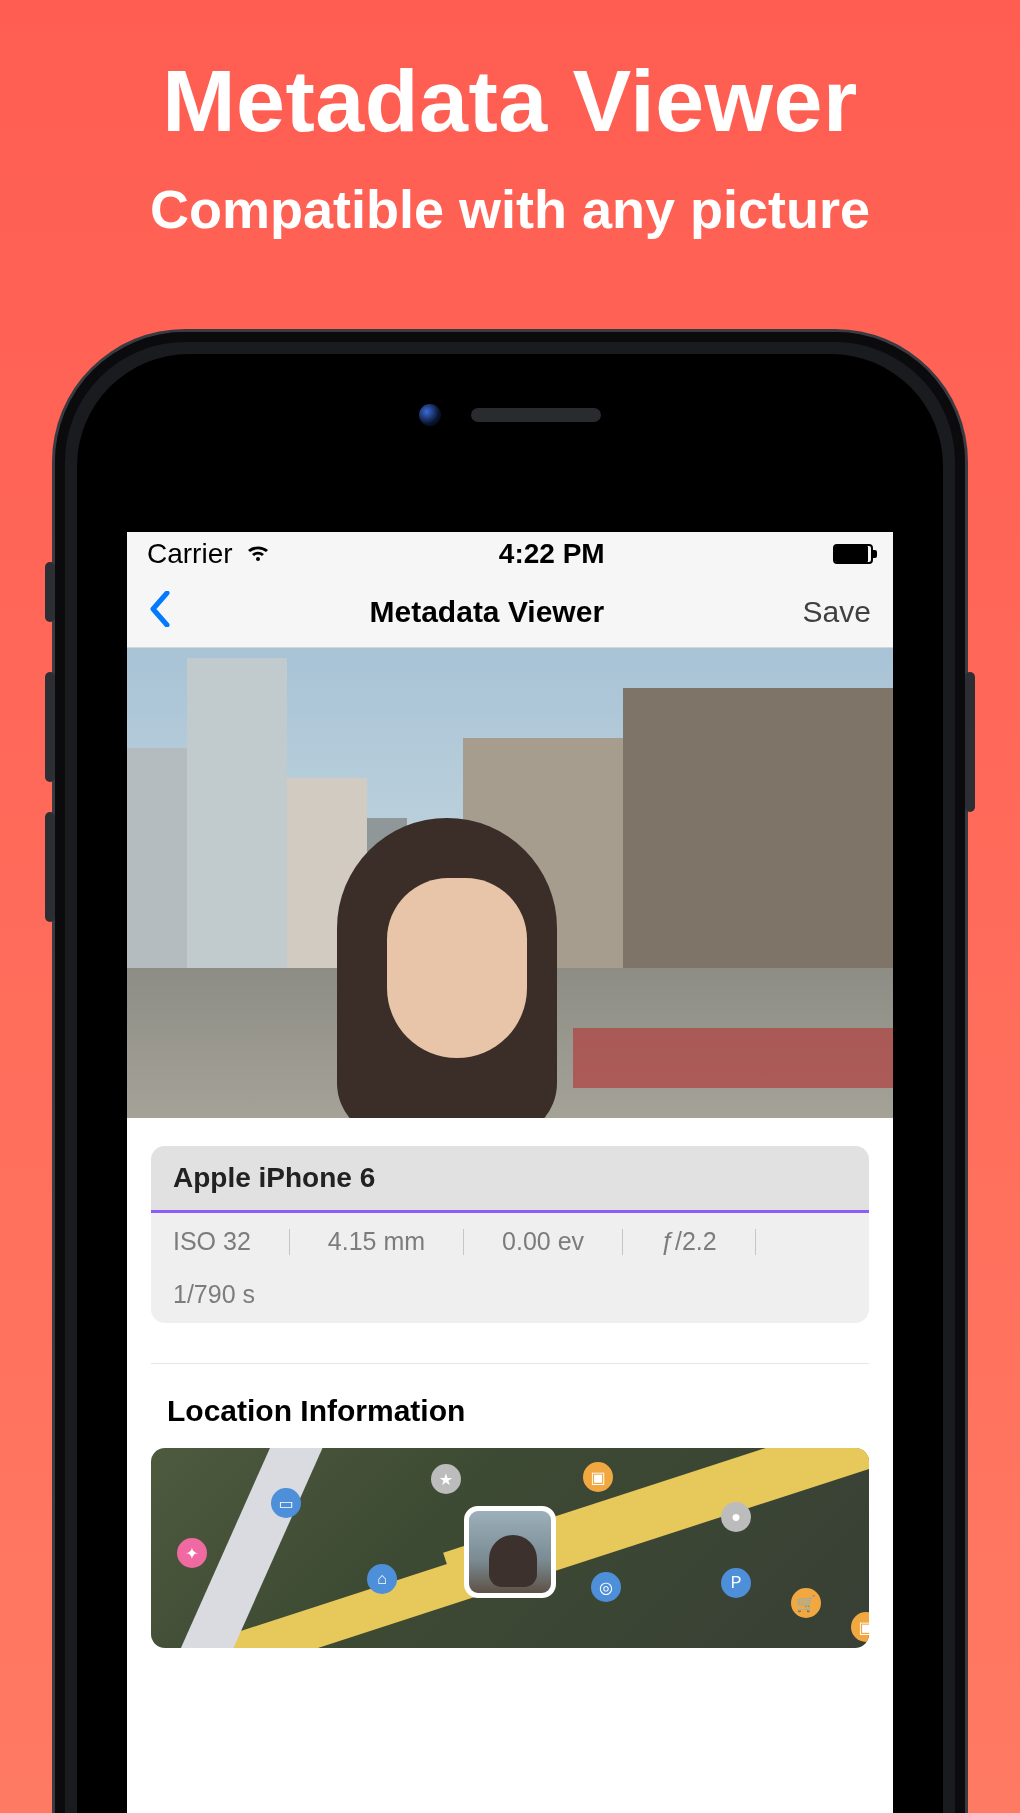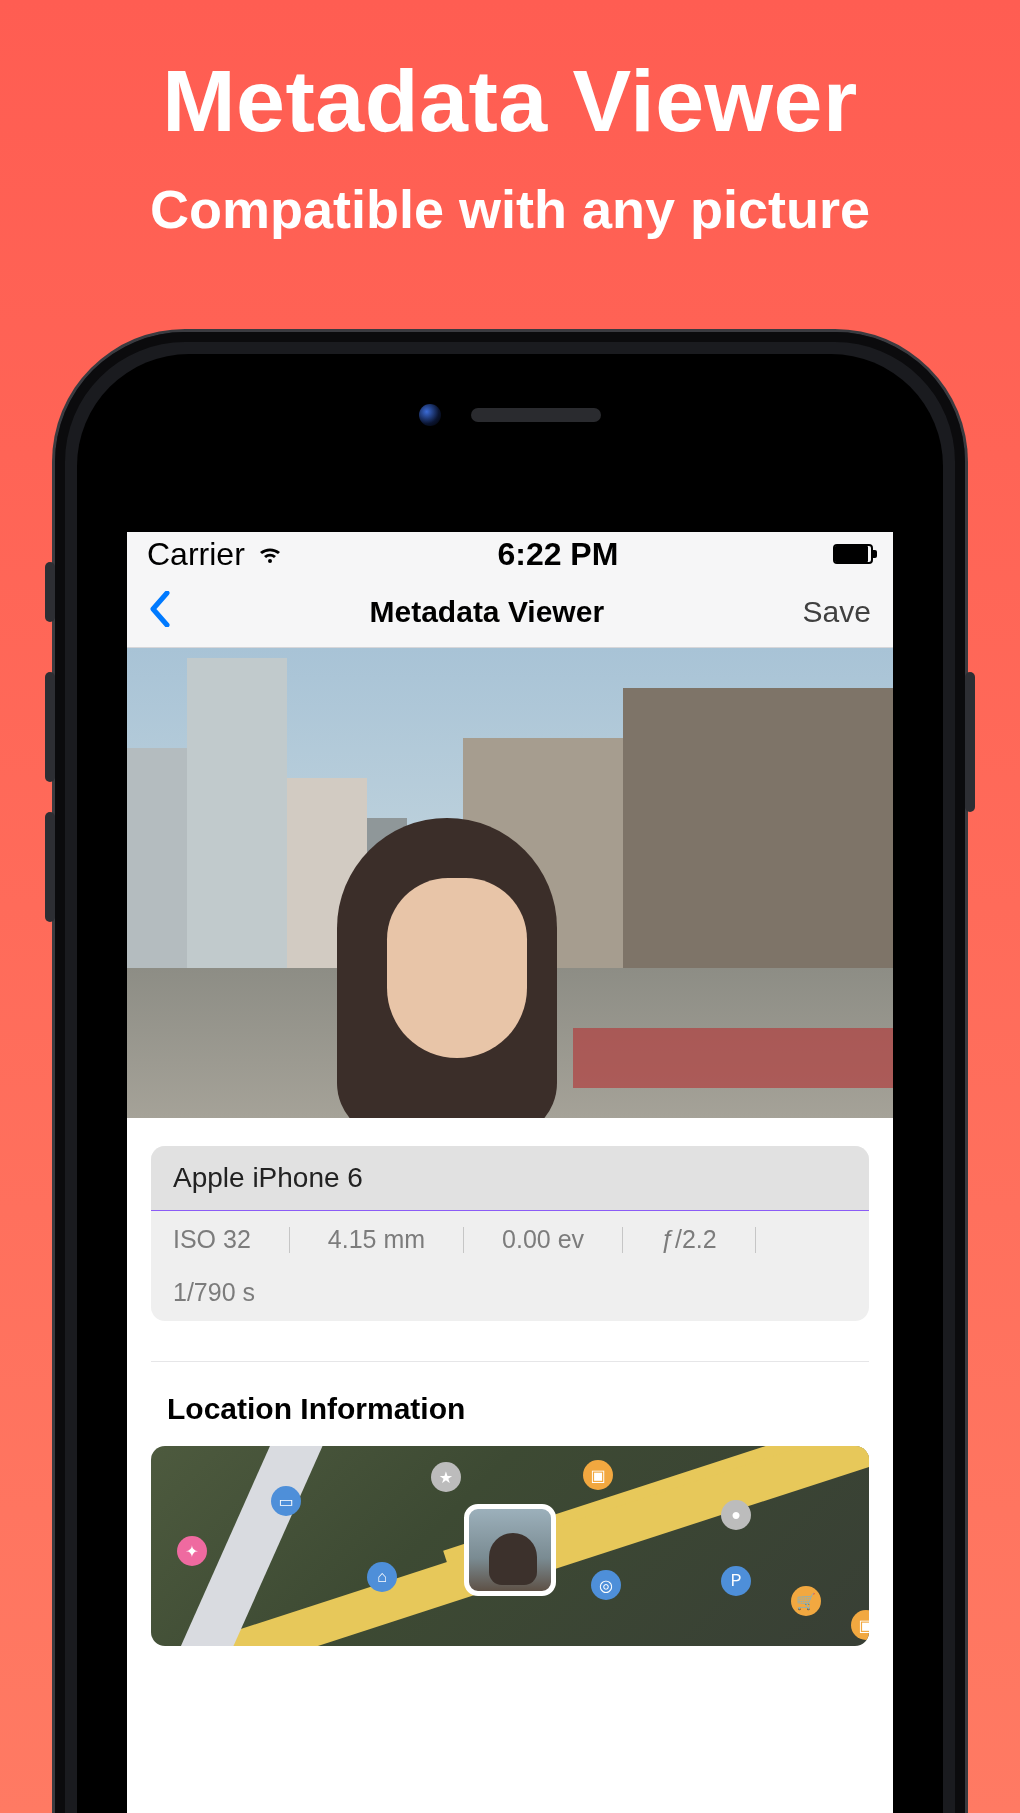--- a/index.html
+++ b/index.html
@@ -86,21 +86,21 @@
   }
 
   
   .status-bar {
     height: 44px;
     background: #f6f6f7;
     display: flex;
     align-items: center;
     justify-content: space-between;
     padding: 0 20px;
-    font-size: 32px;
+    font-size: 28px;
     color: #000;
   }
   .status-left { display: flex; align-items: center; gap: 12px; }
   .wifi-icon { display:inline-block; }
   .battery {
     width: 40px; height: 20px; border: 2px solid #000; border-radius: 4px;
     position: relative;
   }
   .battery::after {
     content: ""; position: absolute; right: -6px; top: 4px; width: 4px; height: 8px;
@@ -156,31 +156,31 @@
 
   .card {
     background:#efefef;
     border-radius: 14px;
     overflow:hidden;
   }
   .card-header {
     background:#e1e1e1;
     padding: 16px 22px;
     font-size: 28px;
-    font-weight:400;
+    font-weight:700;
     color:#222;
   }
   .card-body {
     padding: 14px 22px;
     color:#7c7c7c;
     font-size: 26px;
     line-height: 1.45;
   }
   .card-footer {
-    border-top:1px solid #8b5cf6;
+    border-top:3px solid #8b5cf6;
     padding: 14px 22px;
     color:#7c7c7c;
     font-size: 25px;
     display:flex;
     gap: 24px;
     align-items:center;
     flex-wrap:wrap;
   }
   .divider { width:1px; height:26px; background:#c6c6c6; margin: 0 14px;}
 
@@ -241,21 +241,21 @@
 
       <div class="status-bar">
         <div class="status-left">
           <span>Carrier</span>
           <span class="wifi-icon">
             <svg width="26" height="20" viewBox="0 0 26 20">
                 <path d="M13 18a2 2 0 100-4 2 2 0 000 4zm-6-7a10 10 0 0112 0l-2 2a7 7 0 00-8 0zM3 7a16 16 0 0120 0l-2 2a13 13 0 00-16 0z" fill="#000"></path>
               </svg>
           </span>
         </div>
-        <span style="font-weight:600">6:22 PM</span>
+        <span style="font-weight:600">4:22 PM</span>
         <div class="battery">
             <div class="battery-fill"></div>
           </div>
       </div>
 
       <div class="nav-bar">
         <span class="back-chevron">
           <svg width="22" height="36" viewBox="0 0 22 36">
               <path d="M18 2L4 18l14 16" stroke="#007aff" stroke-width="5" fill="none" stroke-linecap="round" stroke-linejoin="round"></path>
             </svg>

